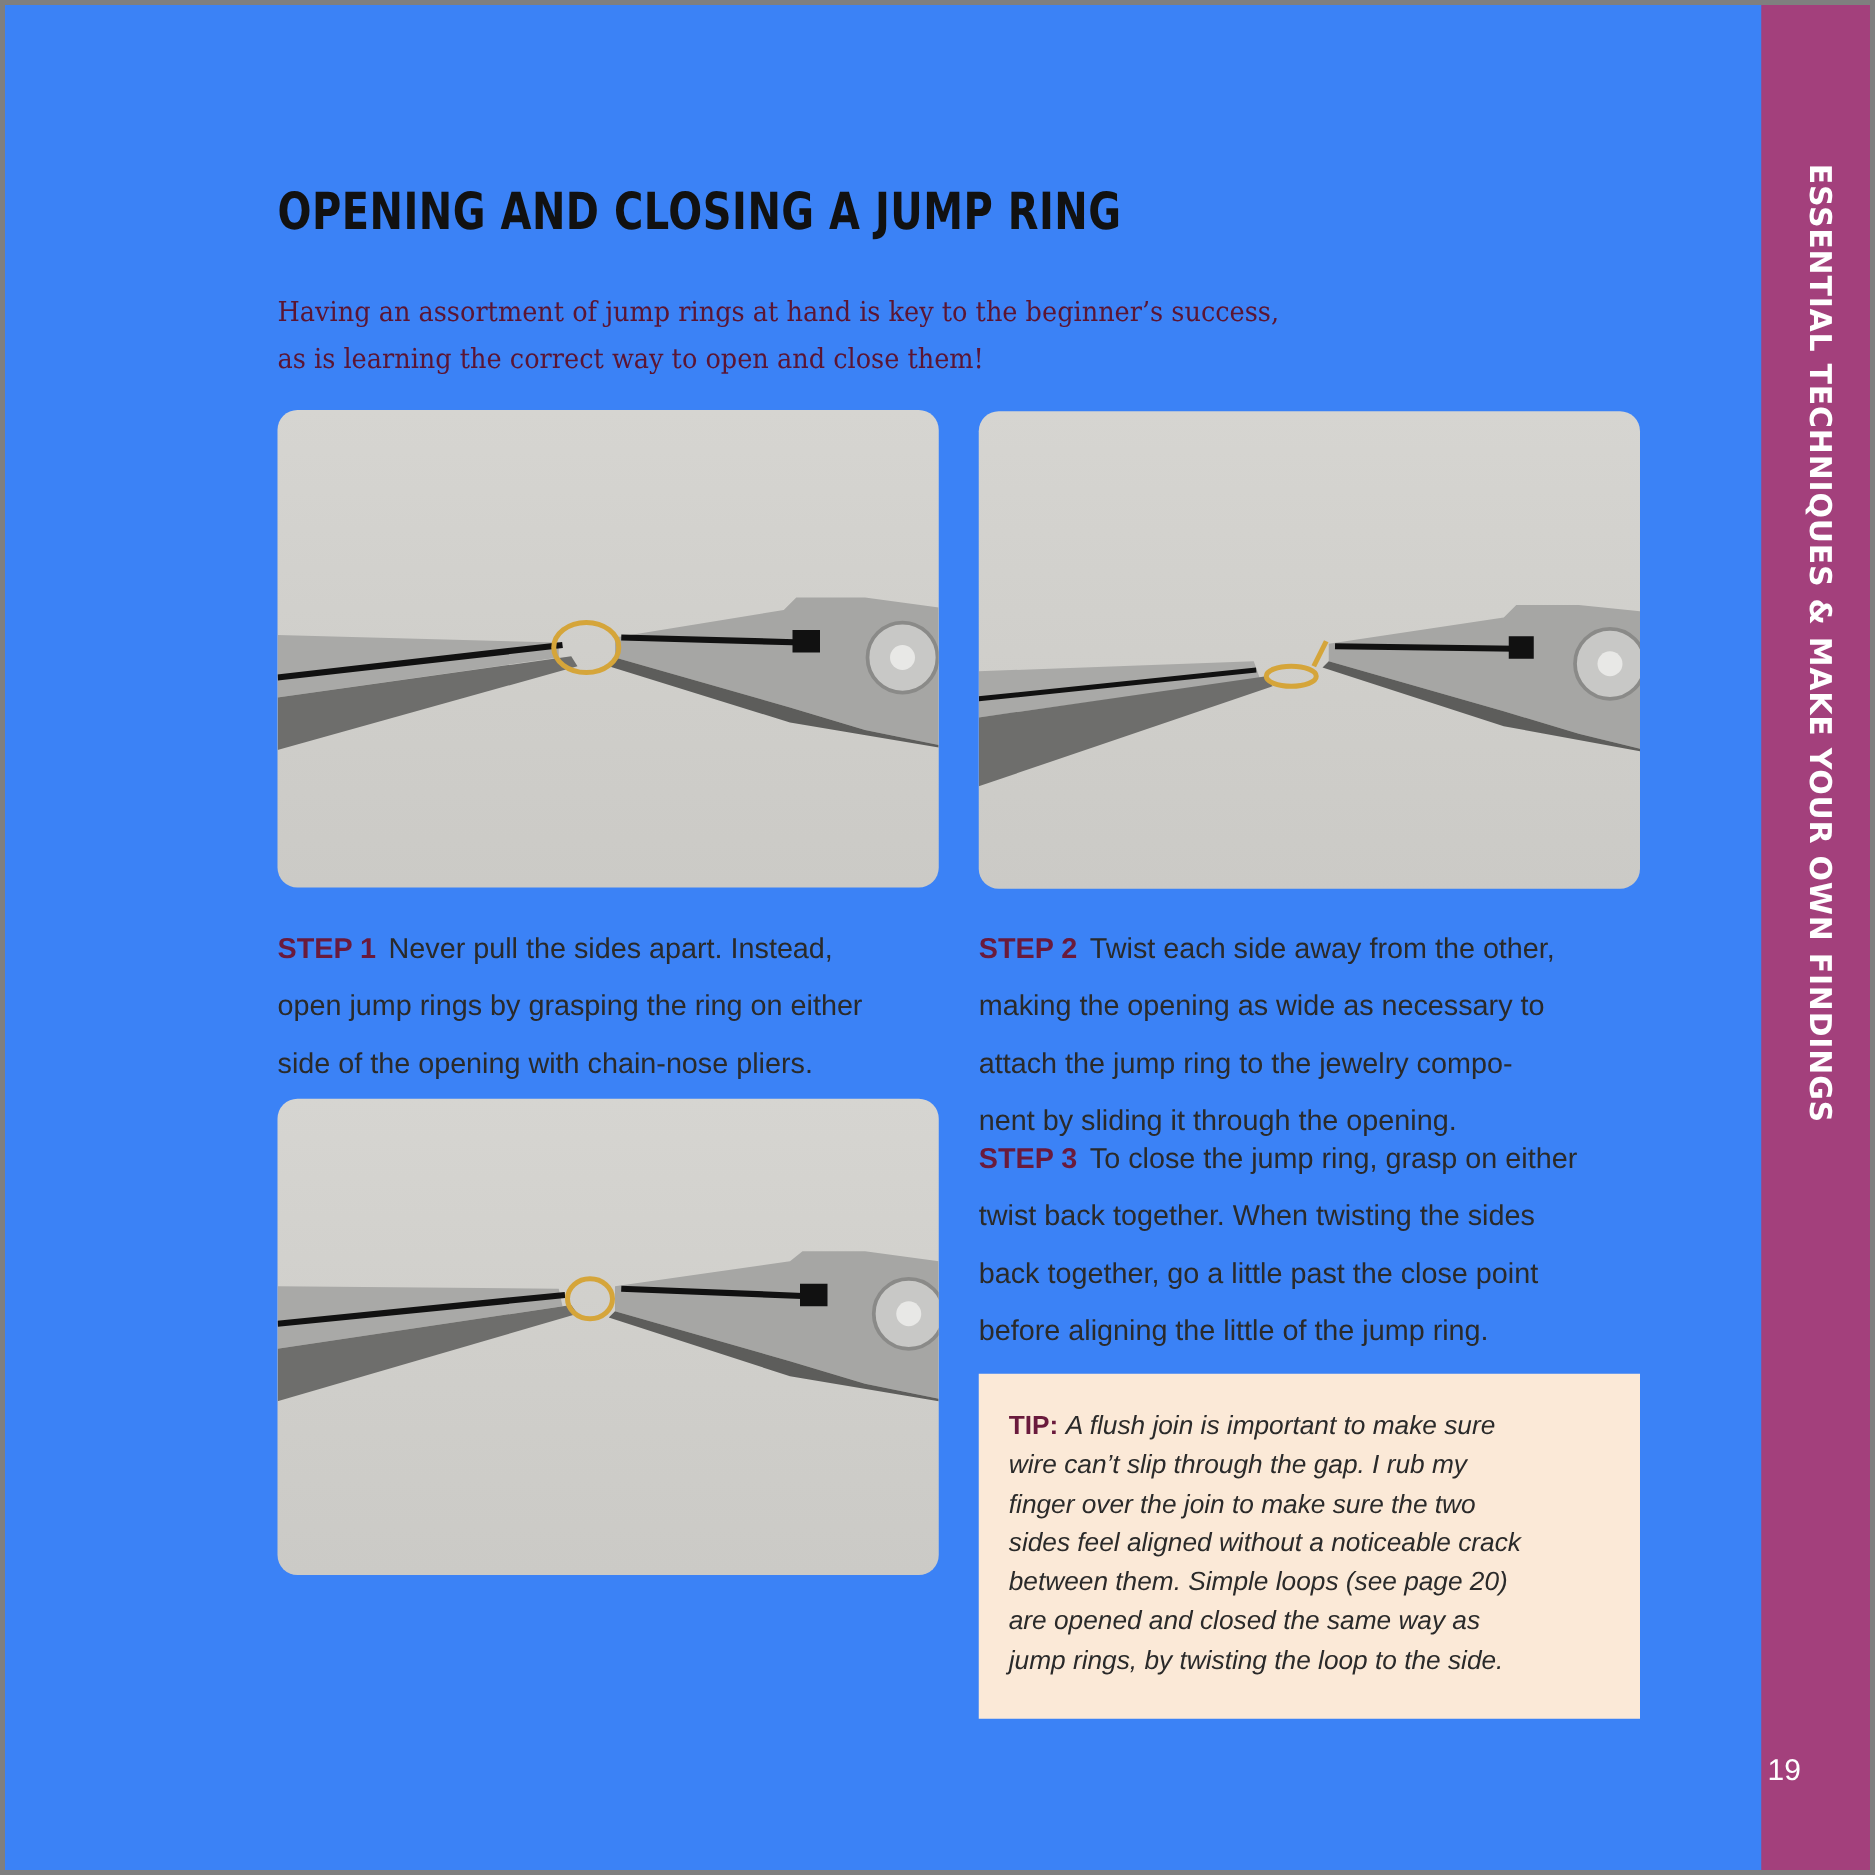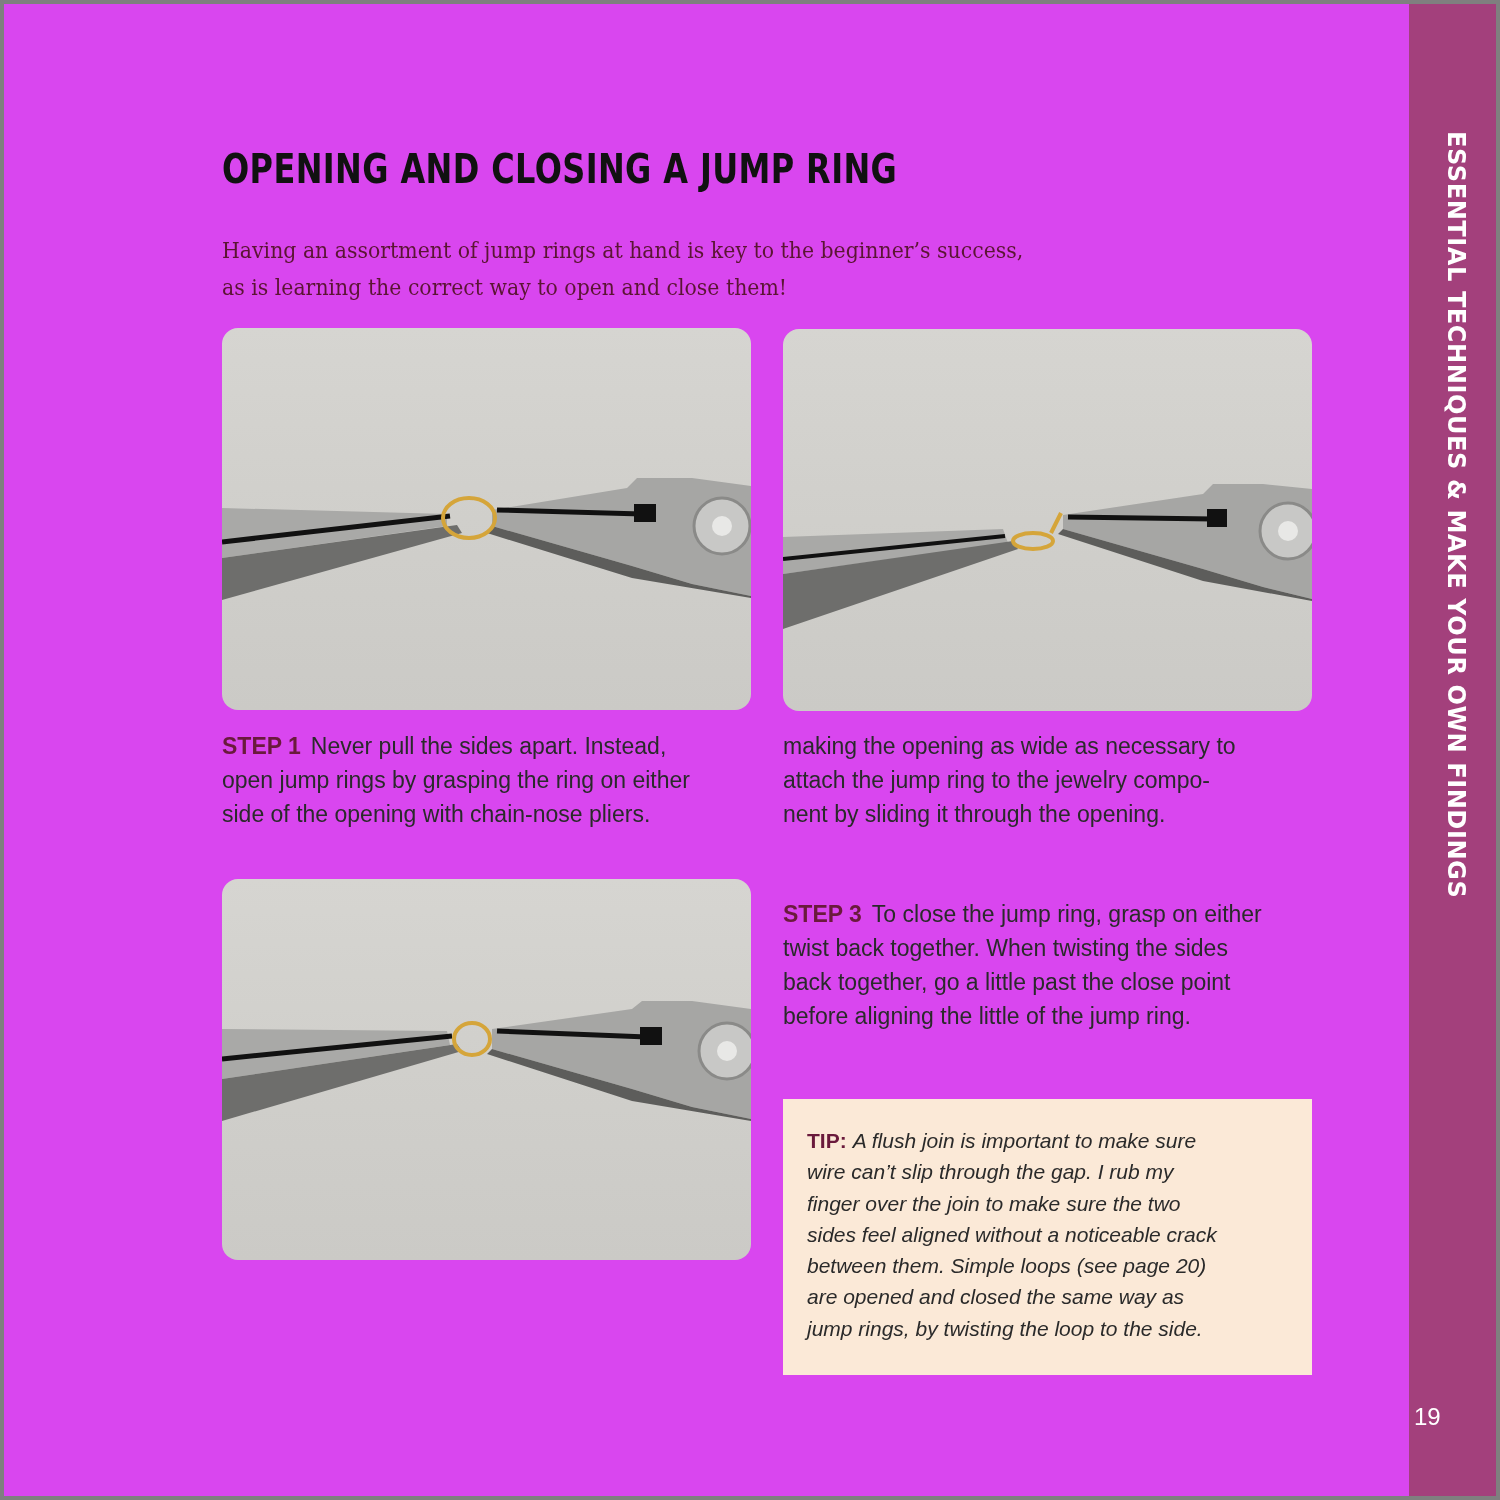--- a/index.html
+++ b/index.html
@@ -1,34 +1,34 @@
 <!DOCTYPE html>
 <html><head>
 <meta charset="utf-8">
 <style>
   html, body { margin:0; padding:0; }
   body { width:1500px; height:1500px; background:#7f7f7f; position:relative; overflow:hidden; font-family:"Liberation Sans", sans-serif; }
-  .page { position:absolute; left:4px; top:4px; width:1492px; height:1492px; background:#d946ef; overflow:hidden; }
+  .page { position:absolute; left:4px; top:4px; width:1492px; height:1492px; background:#3b82f6; overflow:hidden; }
   .sidebar { position:absolute; left:1405px; top:0; width:87px; height:1492px; background:#a3407c; }
   .sidebar-title { position:absolute; left:1412px; top:127px; width:80px; height:740px; display:flex; align-items:flex-start; justify-content:center; }
   .sidebar-title span { writing-mode:vertical-rl; font-family:"DejaVu Sans", sans-serif; font-weight:bold; font-size:24px; color:#ffffff; letter-spacing:0.6px; white-space:nowrap; }
   .page-number { position:absolute; left:1410px; top:1399px; font-family:"Liberation Sans", sans-serif; font-weight:normal; font-size:24px; color:#ffffff; }
 
   .title { position:absolute; left:218px; top:141px; font-family:"DejaVu Sans", sans-serif; font-weight:bold; font-size:41px; color:#111; letter-spacing:0.5px; transform:scaleX(0.78); transform-origin:left top; white-space:nowrap; }
   .intro { position:absolute; left:218px; top:228px; width:1000px; font-family:"DejaVu Serif", serif; font-size:22px; line-height:37px; color:#5b1533; transform:scaleX(0.93); transform-origin:left top; }
   .intro div { white-space:nowrap; }
 
   .photo { position:absolute; border-radius:16px; overflow:hidden; background:linear-gradient(180deg,#d6d5d1 0%,#d0cfcb 50%,#cbcac6 100%); }
   .photo svg { position:absolute; left:0; top:0; width:100%; height:100%; }
   #photo1 { left:218px; top:324px; width:529px; height:382px; }
   #photo2 { left:779px; top:325px; width:529px; height:382px; }
   #photo3 { left:218px; top:875px; width:529px; height:381px; }
 
   .step { position:absolute; font-family:"Liberation Sans", sans-serif; font-size:23px; line-height:34px; color:#2a2a2a; }
-  .step .line { white-space:nowrap; }
+  .step .line { white-space:nowrap;margin-top:12px; }
   .step .label { font-weight:bold; color:#6a1a3c; margin-right:10px; }
   #step1 { left:218px; top:725px; width:540px; }
   #step2 { left:779px; top:725px; width:540px; }
   #step3 { left:779px; top:893px; width:540px; }
 
   .tip { position:absolute; left:779px; top:1095px; width:529px; height:276px; background:#fbe9d7; }
   .tip-text { position:absolute; left:24px; top:26px; font-family:"Liberation Sans", sans-serif; font-size:21px; line-height:31.3px; color:#2a2a2a; font-style:italic; }
   .tip-text .line { white-space:nowrap; }
   .tip-label { font-style:normal; font-weight:bold; color:#6a1a3c; margin-right:6px; }
 </style>
@@ -90,20 +90,21 @@
     </svg>
   </div>
 
   <div class="step" id="step1">
     <div class="line"><span class="label">STEP 1</span><span>Never pull the sides apart. Instead,</span></div>
     <div class="line">open jump rings by grasping the ring on either</div>
     <div class="line">side of the opening with chain-nose pliers.</div>
   </div>
 
   <div class="step" id="step2">
+    <div class="line"><span class="label">STEP 2</span><span>Twist each side away from the other,</span></div>
     <div class="line">making the opening as wide as necessary to</div>
     <div class="line">attach the jump ring to the jewelry compo-</div>
     <div class="line">nent by sliding it through the opening.</div>
   </div>
 
   <div class="step" id="step3">
     <div class="line"><span class="label">STEP 3</span><span>To close the jump ring, grasp on either</span></div>
     <div class="line">twist back together. When twisting the sides</div>
     <div class="line">back together, go a little past the close point</div>
     <div class="line">before aligning the little of the jump ring.</div>

